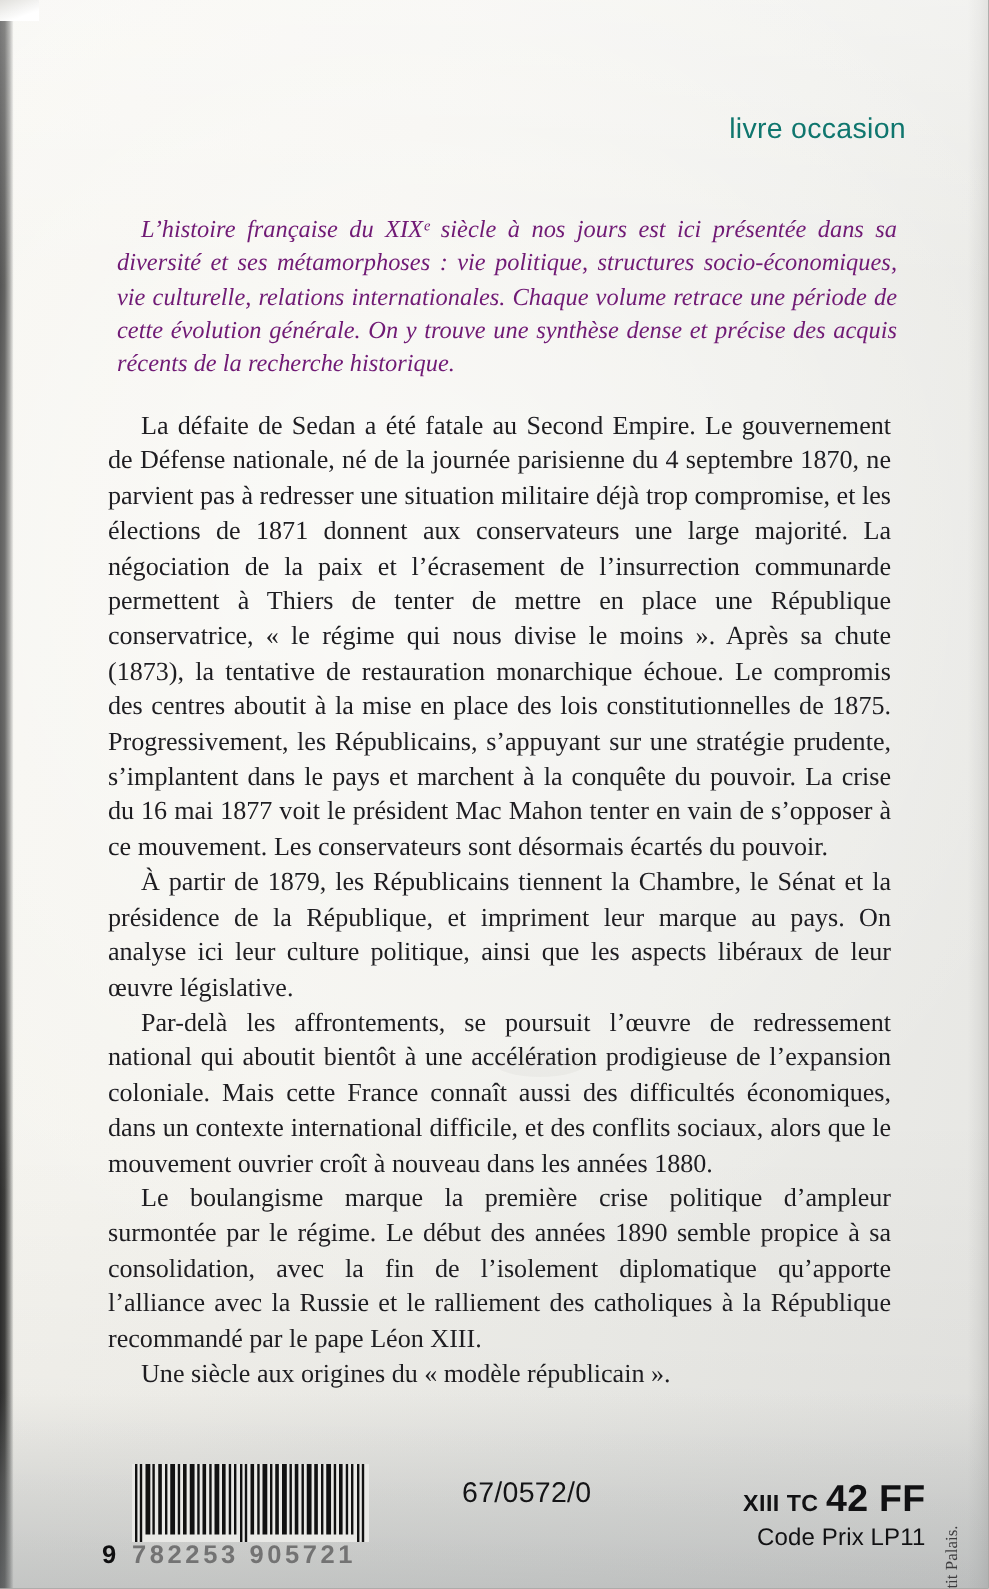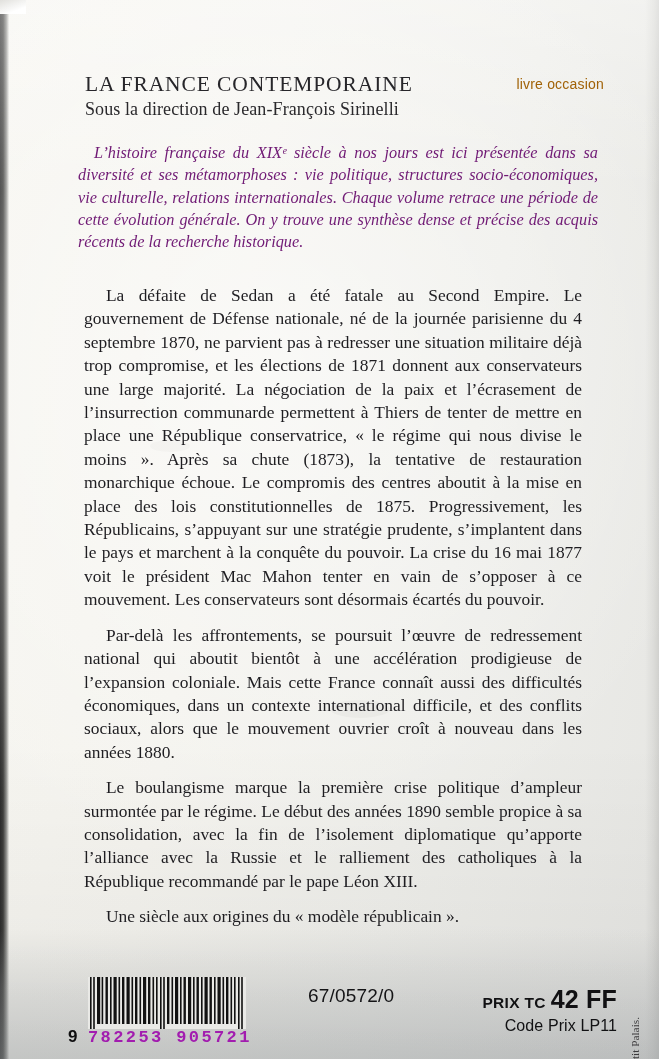--- a/index.html
+++ b/index.html
@@ -85,22 +85,22 @@
     color: #2a292c;
     margin-top: 2px;
     letter-spacing: 0.1px;
     white-space: nowrap;
   }
   .occasion-tag {
     position: absolute;
     right: 55px;
     top: 76px;
     font-family: "Liberation Sans", sans-serif;
-    font-size: 14px;
-    color: #a16207;
+    font-size: 19px;
+    color: #0f766e;
     letter-spacing: 0.2px;
   }
 
   
   .blurb {
     position: absolute;
     left: 78px;
     top: 142px;
     width: 520px;
     font-style: italic;
@@ -118,21 +118,21 @@
     left: 72px;
     top: 272px;
     width: 522px;
     font-size: 17.4px;
     line-height: 1.345;
     color: #1e1d21;
     text-align: justify;
     text-justify: inter-word;
   }
   .body-text p {
-    margin: 12px;
+    margin: 0;
     text-indent: 22px;
     hyphens: auto;
   }
   .credit-wrap {
     position: absolute;
     right: 4px;
     bottom: 42px;
     width: 20px;
     height: 440px;
   }
@@ -153,24 +153,24 @@
     left: 88px;
     bottom: 12px;
     width: 158px;
   }
   .barcode-bars {
     height: 52px;
     width: 158px;
     display: block;
   }
   .barcode-digits {
-    font-family: Liberation Mono, monospace;
+    font-family: Liberation Sans, sans-serif;
     font-size: 17px;
     font-weight: 700;
-    color: #a21caf;
+    color: #737373;
     letter-spacing: 2.4px;
     margin-top: -1px;
     white-space: nowrap;
   }
   .barcode-lead {
     position: absolute;
     left: 68px;
     bottom: 12px;
     font-family: "Liberation Sans", sans-serif;
     font-size: 17px;
@@ -232,31 +232,28 @@
   <div class="spine-edge"></div>
   <div class="spine-edge-top"></div>
   <div class="right-edge"></div>
   <div class="bottom-shade"></div>
   <div class="scuff" style="left:330px; top:700px; width:60px; height:18px;"></div>
   <div class="scuff" style="left:150px; top:440px; width:40px; height:12px;"></div>
   <div class="paper-vignette"></div>
 
   <div class="content">
 
-    <div class="title-block">
-      <div class="book-title">LA FRANCE CONTEMPORAINE</div>
-      <div class="book-subtitle">Sous la direction de Jean-François Sirinelli</div>
-    </div>
 
     <div class="occasion-tag">livre occasion</div>
 
     <div class="blurb">L’histoire française du XIXᵉ siècle à nos jours est ici présentée dans sa diversité et ses métamorphoses : vie politique, structures socio-économiques, vie culturelle, relations internationales. Chaque volume retrace une période de cette évolution générale. On y trouve une synthèse dense et précise des acquis récents de la recherche  historique.</div>
 
     <div class="body-text">
       <p>La défaite de Sedan a été fatale au Second Empire. Le gouvernement de Défense nationale, né de la journée parisienne du 4 septembre 1870, ne parvient pas à redresser une situation militaire déjà trop compromise, et les élections de 1871 donnent aux conservateurs une large majorité. La négociation de la paix et l’écrasement de l’insurrection communarde permettent à Thiers de tenter de mettre en place une République conservatrice, « le régime qui nous divise le moins ». Après sa chute (1873), la tentative de restauration monarchique échoue. Le compromis des centres aboutit à la mise en place des lois constitutionnelles de 1875. Progressivement, les Républicains, s’appuyant sur une stratégie prudente, s’implantent dans le pays et marchent à la conquête du pouvoir. La crise du 16 mai 1877 voit le président Mac Mahon tenter en vain de s’opposer à ce mouvement. Les conservateurs sont désormais écartés du pouvoir.</p>
+      <p>À partir de 1879, les Républicains tiennent la Chambre, le Sénat et la présidence de la République, et impriment leur marque au pays. On analyse ici leur culture politique, ainsi que les aspects libéraux de leur œuvre législative.</p>
       <p>Par-delà les affrontements, se poursuit l’œuvre de redressement national qui aboutit bientôt à une accélération prodigieuse de l’expansion coloniale. Mais cette France connaît aussi des difficultés économiques, dans un contexte international difficile, et des conflits sociaux, alors que le mouvement ouvrier croît à nouveau dans les années 1880.</p>
       <p>Le boulangisme marque la première crise politique d’ampleur surmontée par le régime. Le début des années 1890 semble propice à sa consolidation, avec la fin de l’isolement diplomatique qu’apporte l’alliance avec la Russie et le ralliement des catholiques à la République recommandé par le pape Léon XIII.</p>
       <p>Une siècle aux origines du « modèle républicain ».</p>
     </div>
 
     <div class="credit-wrap">
       <div class="credit-inner">
         <span>. Paris, Musée du Petit Palais.</span>
       </div>
     </div>
@@ -306,21 +303,21 @@
           <rect x="153.2" y="0" width="1.6" height="52"></rect>
         </g>
       </svg>
       <div class="barcode-digits">782253 905721</div>
     </div>
 
     <div class="ref-code">67/0572/0</div>
 
     <div class="price-box">
       <div class="price-line1">
-        <span>PRIX TC</span><span class="big">42 FF</span>
+        <span>XIII TC</span><span class="big">42 FF</span>
       </div>
       <div class="price-line2">
         <span>Code Prix</span>
         <span>LP11</span>
       </div>
     </div>
 
   </div>
 </div>
 

